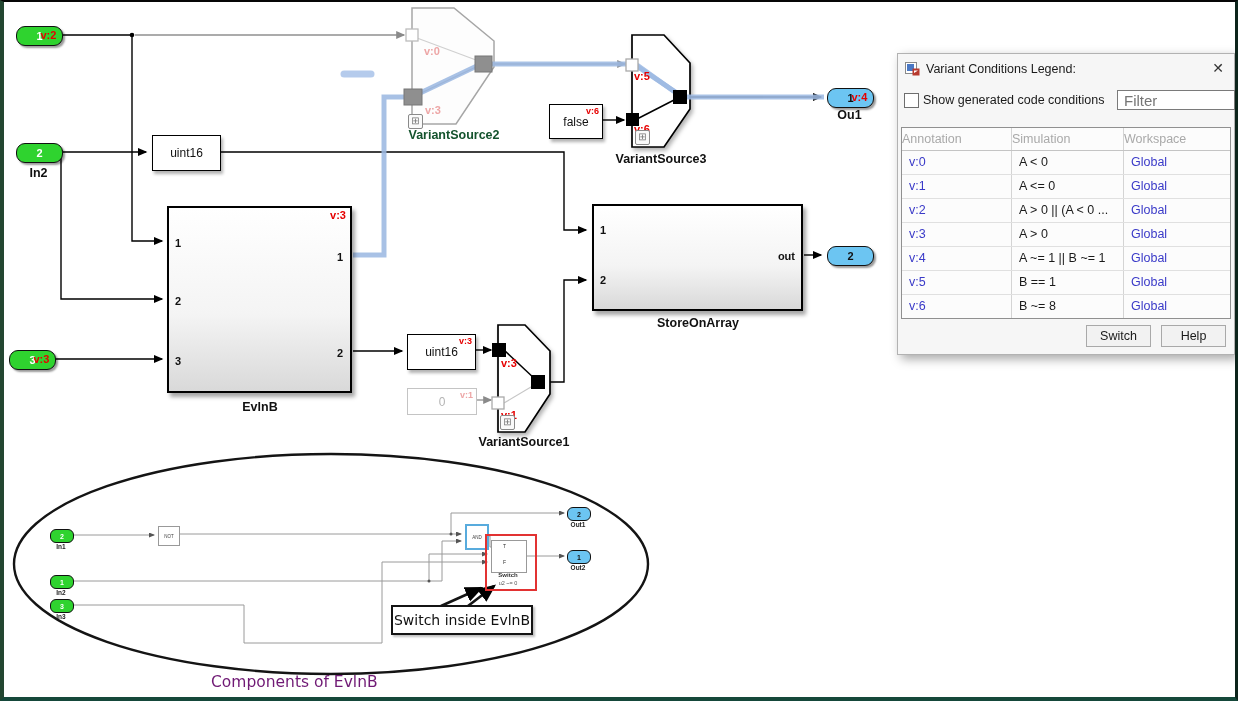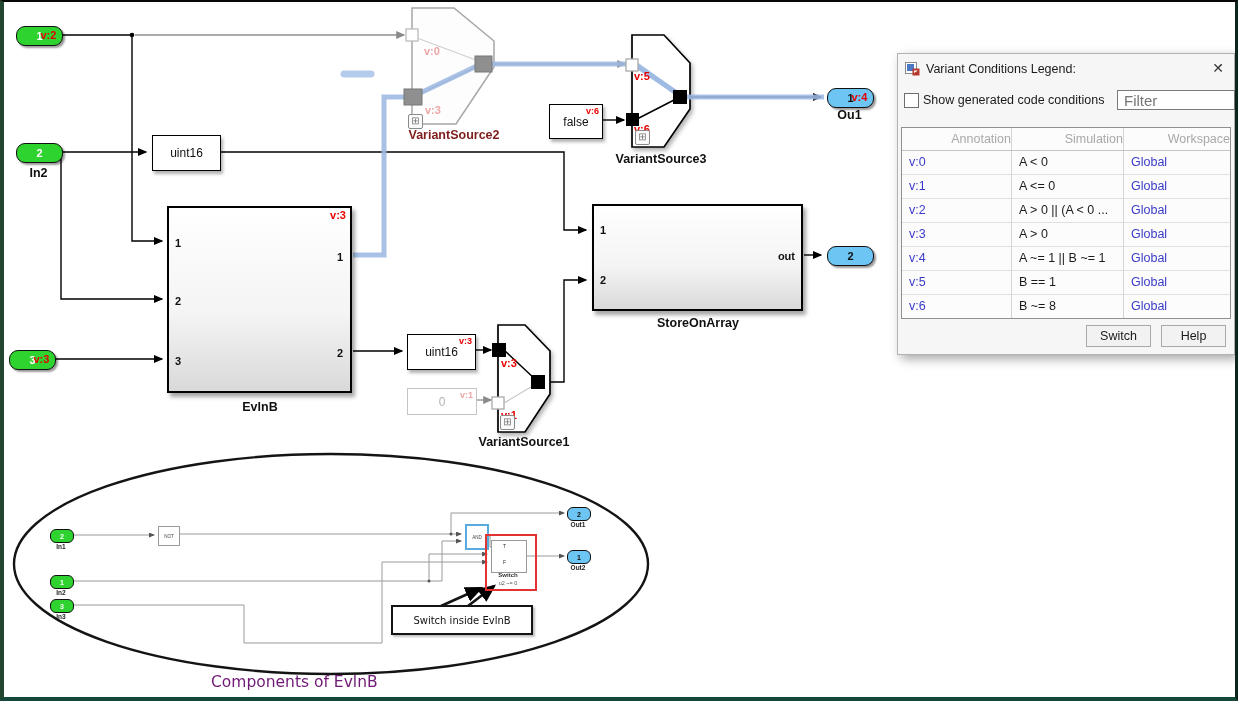--- a/index.html
+++ b/index.html
@@ -11,56 +11,56 @@
   .ann{position:absolute;color:#e60000;font-weight:bold;font-size:11px;line-height:1;z-index:4;white-space:nowrap}
   .ann.pale{color:#eda6a6}
   .ann.small{font-size:9px}
   .blk{position:absolute;background:#fff;border:1.5px solid #000;display:flex;align-items:center;justify-content:center;
     font-size:12px;color:#111;box-shadow:2px 3px 3px rgba(0,0,0,.3);z-index:3}
   .blk.gray{border-color:#c4c4c4;color:#b4b4b4;box-shadow:none}
   .subsys{position:absolute;border:2.5px solid #000;background:linear-gradient(180deg,#ffffff 0%,#f4f4f4 58%,#d9d9d9 100%);
     box-shadow:3px 4px 4px rgba(0,0,0,.35);z-index:3}
   .pin{position:absolute;font-size:11px;font-weight:bold;color:#111;line-height:1}
   .blklbl{position:absolute;font-size:12.5px;font-weight:bold;color:#111;text-align:center;z-index:3}
-  .blklbl.gray{color:#7f1d1d}
+  .blklbl.gray{color:#14532d}
   .pill{position:absolute;width:45px;height:18px;border:1.4px solid #111;border-radius:9px;display:flex;align-items:center;
     justify-content:center;font-size:11px;font-weight:bold;box-shadow:2px 2px 2px rgba(0,0,0,.4);z-index:3}
   .pill.green{background:#2fd32f;color:#fff}
   .pill.blue{background:#6cc5f2;color:#111}
   .pill .pov{position:absolute;left:52%;top:2px;color:#e60000;font-size:11px;font-weight:bold}
   .badge{position:absolute;width:13px;height:13px;border:1px solid #8a8a8a;border-radius:2px;background:#fafafa;color:#777;
     font-size:10px;line-height:12px;text-align:center;z-index:4}
   
   .mpill{position:absolute;width:22px;height:12px;border:1px solid #111;border-radius:6px;display:flex;align-items:center;
     justify-content:center;font-size:7px;font-weight:bold;z-index:3}
   .mpill.green{background:#2fd32f;color:#fff}
   .mpill.blue{background:#6cc5f2;color:#111}
   .mlbl{position:absolute;font-size:6.5px;font-weight:bold;color:#222;text-align:center;width:22px;z-index:3}
   .tinyblk{position:absolute;display:flex;align-items:center;justify-content:center;background:#fff;border:1px solid #999;
     color:#444;z-index:3}
   .hl-red{position:absolute;border:2.5px solid #e23232;background:transparent;z-index:4}
   .callout{position:absolute;border:2px solid #141414;background:#fff;display:flex;align-items:center;justify-content:center;
-    font-family:"DejaVu Sans",sans-serif;font-size:10px;color:#111;box-shadow:2px 2px 2px rgba(0,0,0,.25);z-index:5}
+    font-family:"DejaVu Sans",sans-serif;font-size:14px;color:#111;box-shadow:2px 2px 2px rgba(0,0,0,.25);z-index:5}
   .caption{position:absolute;font-family:"DejaVu Sans",sans-serif;font-size:15.5px;color:#701a75;z-index:3}
   
   .dialog{position:absolute;left:893px;top:51px;width:336px;height:300px;background:#f6f6f6;border:1px solid #b2b2b2;
     box-shadow:4px 4px 10px rgba(0,0,0,.35);z-index:10;font-size:12.5px;color:#1a1a1a}
   .dlg-title{position:absolute;left:0;top:0;right:0;height:30px}
   .dlg-icon{position:absolute;left:7px;top:7px;width:15px;height:15px}
   .dlg-title-text{position:absolute;left:28px;top:8px;font-size:12.5px;color:#1a1a1a}
   .dlg-close{position:absolute;right:10px;top:6px;font-size:14px;color:#333;cursor:default}
   .cbx{position:absolute;left:6px;top:39px;width:13px;height:13px;background:#fff;border:1px solid #6e6e6e}
   .cbx-label{position:absolute;left:25px;top:39px;font-size:12.5px;color:#1a1a1a;white-space:nowrap}
   .filter{position:absolute;left:219px;top:36px;width:104px;height:16px;border:1px solid #7a7a7a;font-size:15px;
     font-family:"Liberation Sans",sans-serif;padding:1px 6px;background:#fff}
   .tbl{position:absolute;left:3px;top:73px;width:330px;background:#fcfcfc;border:1px solid #909090;box-sizing:border-box}
   .trow{display:flex;height:23px;line-height:23px;border-bottom:1px solid #e0e0e0}
   .trow:last-child{border-bottom:none}
   .thead{display:flex;height:22px;line-height:22px;border-bottom:1px solid #c4c4c4;color:#a9a9a9}
-  .th{text-align:right}
+  .th{text-align:left}
   .c-a{width:110px;border-right:1px solid #d4d4d4;box-sizing:border-box;padding-left:7px}
   .c-s{width:112px;border-right:1px solid #d4d4d4;box-sizing:border-box;padding-left:7px}
   .c-w{flex:1;padding-left:7px}
   .th.c-a,.th.c-s,.th.c-w{padding-left:0}
   .link{color:#3a3ac8}
   .dlg-btns{position:absolute;right:8px;top:271px;display:flex;gap:10px}
   .dlg-btns button{width:65px;height:22px;background:#f2f2f2;border:1px solid #a9a9a9;font-family:"Liberation Sans",sans-serif;
     font-size:12.5px;color:#1a1a1a}
 </style>
 </head>

